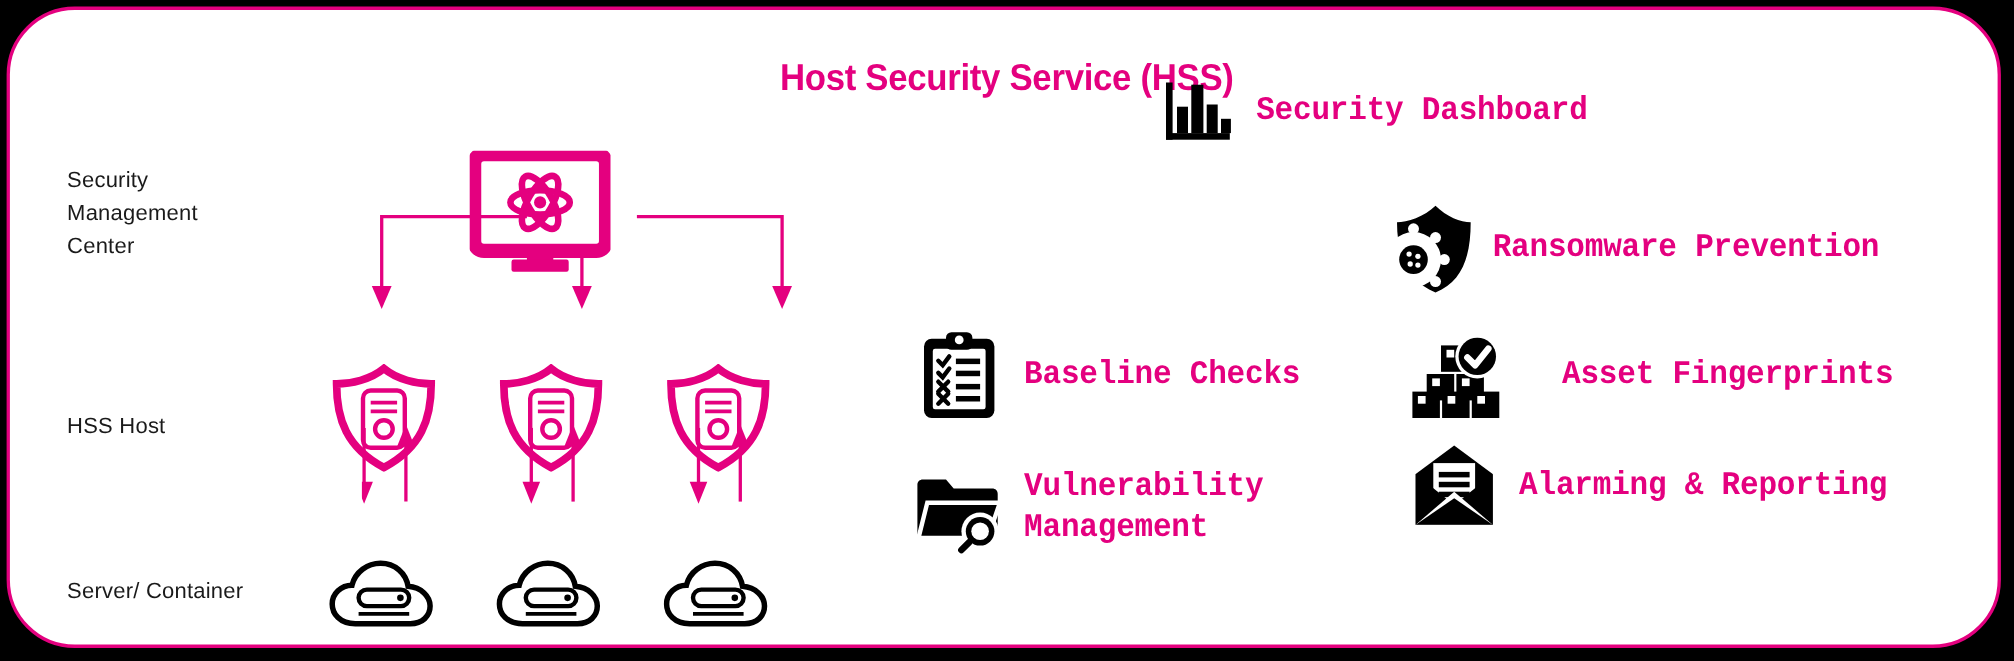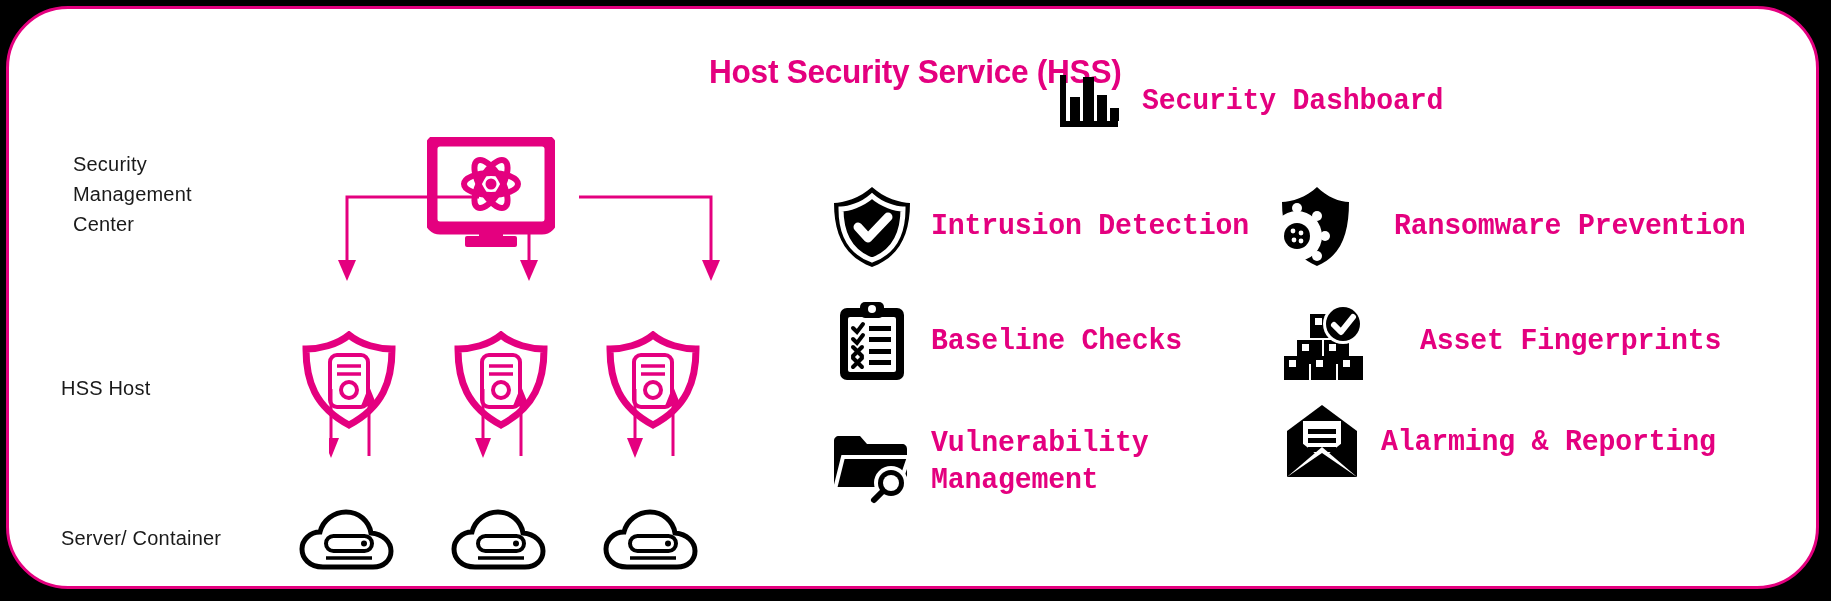--- a/index.html
+++ b/index.html
@@ -19,21 +19,21 @@
   
   .row-label{
     position:absolute;
     color:#1a1a1a;
     font-size:20px;
     line-height:30px;
     font-family:"Liberation Sans",sans-serif;
     white-space:pre-line;
     letter-spacing:.2px;
   }
-  #label-smc{left:52px;top:140px;margin-left:12px;}
+  #label-smc{left:52px;top:140px;}
   #label-agent{left:52px;top:364px;}
   #label-server{left:52px;top:514px;}
 
   
   #headline{
     position:absolute;left:700px;top:43px;
     color:#e4007f;
     font-size:34px;
     font-weight:bold;
     letter-spacing:-0.3px;
@@ -74,21 +74,21 @@
     transform-origin:left center;
     white-space:pre-line;
     margin-left:16px;
   }
 
   #f-dash{left:205px;top:22px;}
   #f-dash .ficon{width:72px;height:72px;}
   #f-dash .flabel{font-size:30px;}
 
   #f-intr{left:-20px;top:140px;}
-  #f-rans{left:418px;top:140px;gap:25px;}
+  #f-rans{left:406px;top:140px;}
   #f-base{left:-20px;top:255px;}
   #f-asset{left:430px;top:255px;gap:39px;}
   #f-vuln{left:-20px;top:376px;}
   #f-alarm{left:430px;top:356px;}
 
   .feat .ficon{width:86px;height:86px;}
 </style>
 </head>
 <body>
 
@@ -210,30 +210,20 @@
             <rect x="6" y="56" width="58" height="6" fill="#000"></rect>
             <rect x="16" y="32" width="10" height="24" fill="#000"></rect>
             <rect x="29" y="12" width="11" height="44" fill="#000"></rect>
             <rect x="43" y="30" width="10" height="26" fill="#000"></rect>
             <rect x="56" y="43" width="9" height="13" fill="#000"></rect>
           </svg>
         </span>
         <span class="flabel">Security Dashboard</span>
       </div>
 
-      <div class="feat" id="f-intr">
-        <span class="ficon">
-          <svg viewBox="0 0 86 86" width="86" height="86">
-            <path d="M43 4 C31 15 14 20 5 20 C5 52 16 74 43 84 C70 74 81 52 81 20 C72 20 55 15 43 4 Z" fill="#000"></path>
-            <path d="M43 13 C33 22 19 26 12 26 C12 51 21 69 43 77 C65 69 74 51 74 26 C67 26 53 22 43 13 Z" fill="none" stroke="#fff" stroke-width="5"></path>
-            <path d="M29 44 L39 55 L59 34" fill="none" stroke="#fff" stroke-width="9" stroke-linecap="round" stroke-linejoin="round"></path>
-          </svg>
-        </span>
-        <span class="flabel">Intrusion Detection</span>
-      </div>
 
       <div class="feat" id="f-rans">
         <span class="ficon">
           <svg viewBox="0 0 86 86" width="86" height="86">
             <path d="M50 4 C40 14 24 19 15 19 C15 51 26 73 50 83 C74 73 82 51 82 19 C73 19 60 14 50 4 Z" fill="#000"></path>
             <g>
               <circle cx="30" cy="53" r="25" fill="#fff"></circle>
               <g stroke="#fff" stroke-width="5" stroke-linecap="round">
                 <line x1="30" y1="53" x2="30" y2="25"></line>
                   <line x1="30" y1="53" x2="30" y2="81"></line>

